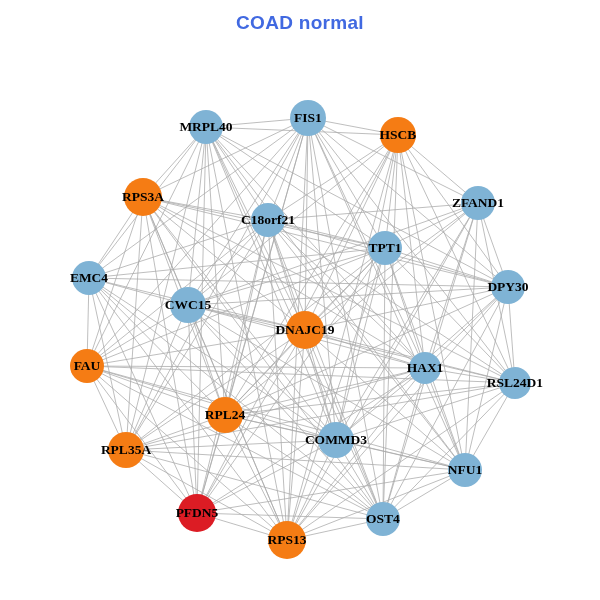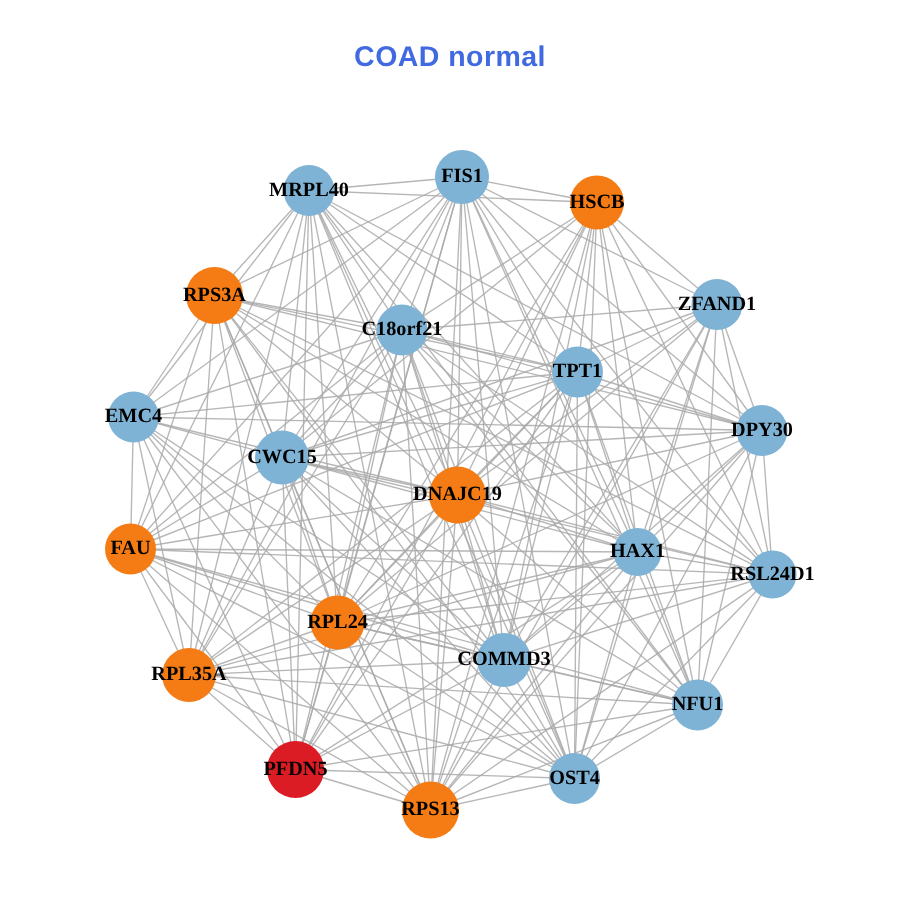--- a/index.html
+++ b/index.html
@@ -18,21 +18,21 @@
     width: 600px;
     height: 600px;
     background: #ffffff;
   }
   #figure-title {
     position: absolute;
     top: 0;
     left: 0;
     width: 600px;
     text-align: center;
-    padding-top: 28px;
+    padding-top: 12px;
     font-family: "Liberation Sans", "DejaVu Sans", sans-serif;
     font-size: 19px;
     font-weight: bold;
     color: #4169e1;
     letter-spacing: 0.3px;
     user-select: none;
   }
   #graph-svg {
     position: absolute;
     top: 0;

